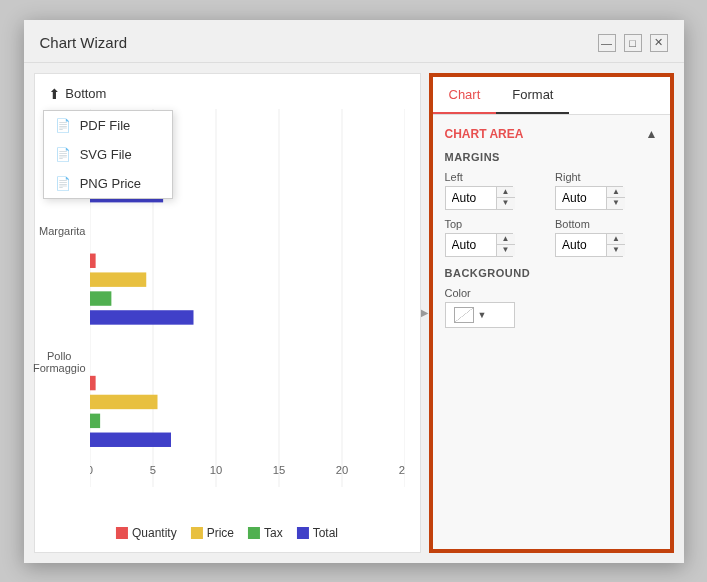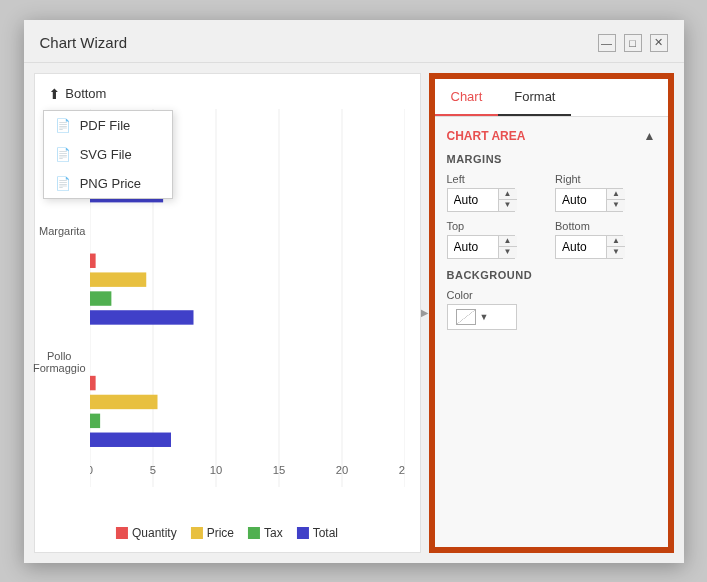--- a/index.html
+++ b/index.html
@@ -134,21 +134,21 @@
       align-items: center;
       justify-content: center;
       cursor: col-resize;
       color: #999;
       font-size: 10px;
     }
     
     .right-panel {
       width: 245px;
       background: #f8f8f8;
-      border: 6px solid #c2410c;
+      border: 4px solid #c2410c;
       margin: 10px 10px 10px 0;
       display: flex;
       flex-direction: column;
     }
     .tabs {
       display: flex;
       border-bottom: 1px solid #ddd;
       background: #fff;
     }
     .tab {

